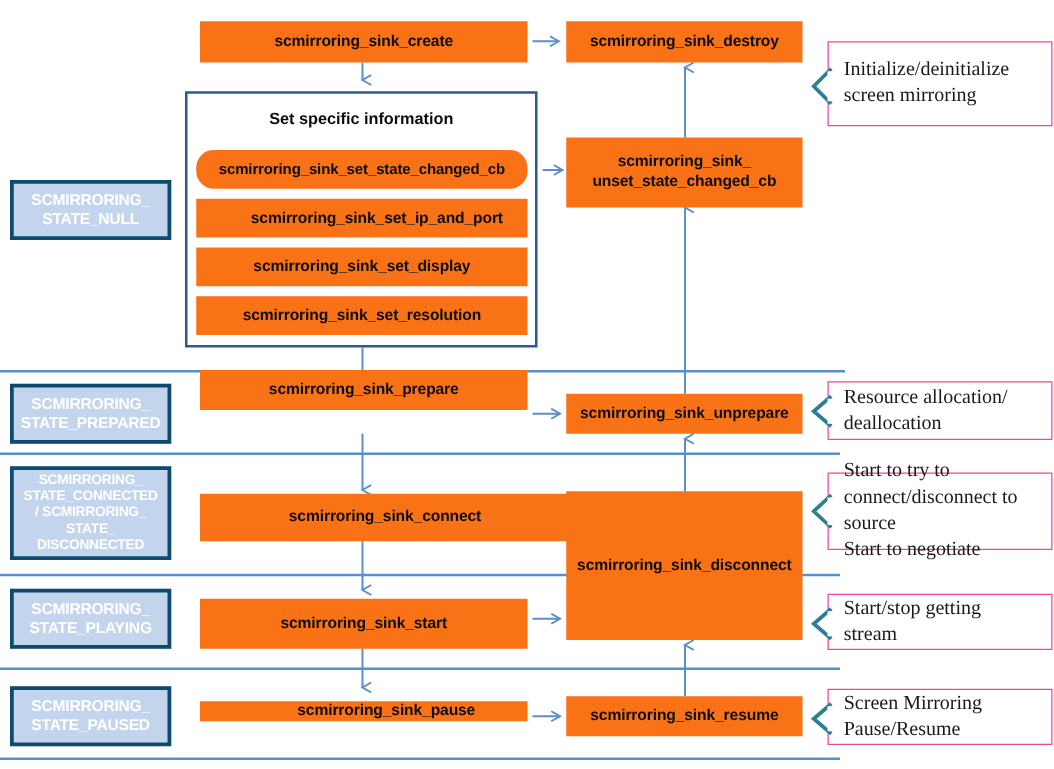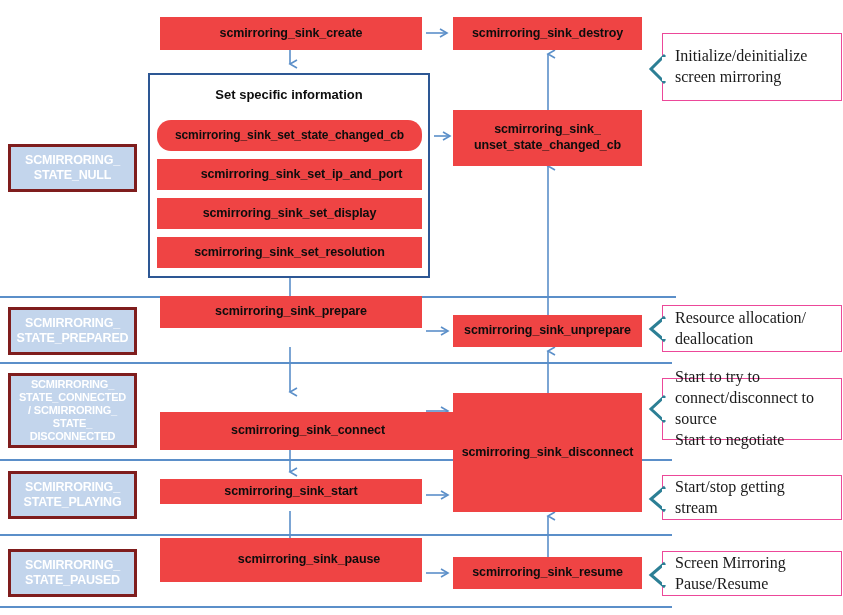--- a/index.html
+++ b/index.html
@@ -15,38 +15,38 @@
     width: 843px;
     height: 615px;
     background: #ffffff;
     overflow: hidden;
   }
 
   
   .apibox {
     position: absolute;
     box-sizing: border-box;
-    background: #ef4444;
+    background: #f97316;
     color: #0d0d0d;
     font-weight: bold;
     font-size: 12.5px;
     line-height: 1.25;
     display: flex;
     align-items: center;
     justify-content: center;
     text-align: center;
     letter-spacing: -0.1px;
   }
 
   
   .statebox {
     position: absolute;
     box-sizing: border-box;
     background: #c3d5ec;
-    border: 3px solid #7f1d1d;
+    border: 3px solid #0c4a6e;
     color: #ffffff;
     font-weight: bold;
     font-size: 12.5px;
     line-height: 1.2;
     display: flex;
     align-items: center;
     justify-content: center;
     text-align: center;
     white-space: pre-line;
     letter-spacing: -0.2px;
@@ -179,27 +179,27 @@
 
   <div class="apibox" style="left:157px; top:237px; width:265px; height:31px;">scmirroring_sink_set_resolution</div>
 
   <div class="apibox" style="left:453px; top:110px; width:189px; height:56px; white-space:pre-line;">scmirroring_sink_
 unset_state_changed_cb</div>
 
   <div class="apibox" style="left:160px; top:296px; width:262px; height:32px;">scmirroring_sink_prepare</div>
 
   <div class="apibox" style="left:453px; top:315px; width:189px; height:32px;">scmirroring_sink_unprepare</div>
 
-  <div class="apibox" style="left:160px; top:412px; width:296px; height:38px;">scmirroring_sink_connect</div>
+  <div class="apibox" style="left:160px; top:395px; width:296px; height:38px;">scmirroring_sink_connect</div>
 
   <div class="apibox" style="left:453px; top:393px; width:189px; height:119px;">scmirroring_sink_disconnect</div>
 
-  <div class="apibox" style="left:160px; top:479px; width:262px; height:25px;">scmirroring_sink_start</div>
-
-  <div class="apibox" style="left:160px; top:538px; width:262px; height:44px;padding-left:36px;">scmirroring_sink_pause</div>
+  <div class="apibox" style="left:160px; top:479px; width:262px; height:40px;">scmirroring_sink_start</div>
+
+  <div class="apibox" style="left:160px; top:561px; width:262px; height:16px;padding-left:36px;">scmirroring_sink_pause</div>
 
   <div class="apibox" style="left:453px; top:557px; width:189px; height:32px;">scmirroring_sink_resume</div>
 
   <div class="callout" style="left:662px; top:33px; width:180px; height:68px;">Initialize/deinitialize
  screen mirroring</div>
   <svg class="conn" style="left:648px; top:55px; width:20px; height:28px;">
     <path d="M17,0 L3,14 L17,28" fill="#ffffff" stroke="#2c7f95" stroke-width="3"></path>
     <rect x="14" y="2" width="6" height="24" fill="#ffffff"></rect>
   </svg>
 

